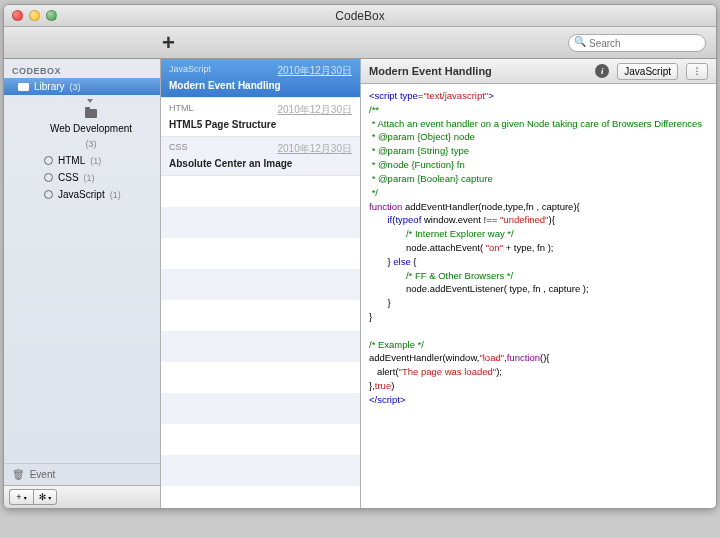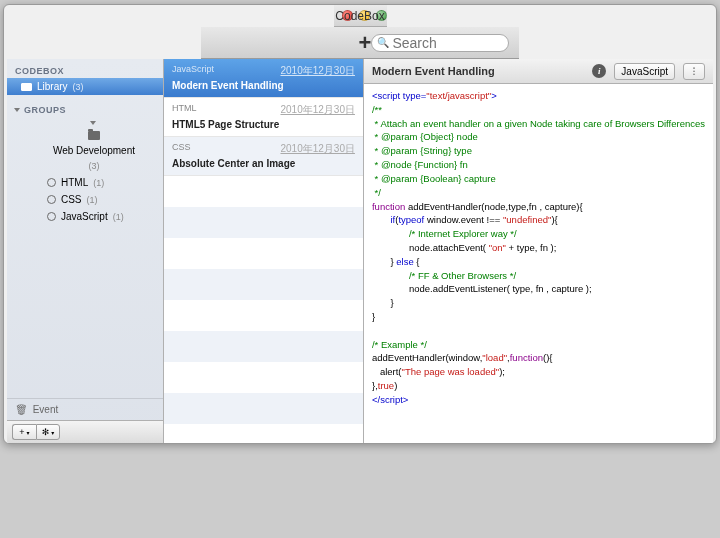--- a/index.html
+++ b/index.html
@@ -1,28 +1,28 @@
 <!DOCTYPE html>
 <html><head>
 <meta charset="utf-8">
 <style>
 * { margin: 0; padding: 0; box-sizing: border-box; font-family: "Lucida Grande", "Helvetica Neue", Arial, sans-serif; }
 body { background: #ccc; width: 720px; height: 538px; overflow: hidden; }
-.window { background: #f0f0f0; border: 1px solid #999; border-radius: 6px; width: 714px; height: 440px; margin: 4px auto; box-shadow: 0 2px 8px rgba(0,0,0,0.3); display: flex; flex-direction: column; overflow: hidden; align-items: center; }
+.window { background: #f0f0f0; border: 1px solid #999; border-radius: 6px; width: 714px; height: 505px; margin: 4px auto; box-shadow: 0 2px 8px rgba(0,0,0,0.3); display: flex; flex-direction: column; overflow: hidden; }
 .titlebar { height: 22px; background: linear-gradient(#ebebeb, #d4d4d4); border-bottom: 1px solid #aaa; display: flex; align-items: center; position: relative; }
 .traffic { display: flex; gap: 6px; margin-left: 8px; }
 .tl { width: 11px; height: 11px; border-radius: 50%; border: 0.5px solid rgba(0,0,0,0.2); }
 .tl.r { background: radial-gradient(circle at 30% 30%, #ff8a80, #e53935); }
 .tl.y { background: radial-gradient(circle at 30% 30%, #ffe082, #fbc02d); }
 .tl.g { background: radial-gradient(circle at 30% 30%, #a5d6a7, #43a047); }
 .wtitle { position: absolute; left: 0; right: 0; text-align: center; font-size: 12px; color: #333; pointer-events: none; }
 .toolbar { height: 32px; background: linear-gradient(#e8e8e8, #cfcfcf); border-bottom: 1px solid #9a9a9a; display: flex; align-items: center; justify-content: space-between; padding: 0 10px; }
 .add { font-size: 22px; font-weight: bold; color: #333; margin-left: 148px; cursor: pointer; line-height: 1; }
 .search { position: relative; }
-.search input { width: 138px; height: 18px; border-radius: 10px; border: 1px solid #aaa; padding: 0 8px 0 20px; font-size: 14px; background: #fff; outline: none; }
+.search input { width: 138px; height: 18px; border-radius: 10px; border: 1px solid #aaa; padding: 0 8px 0 20px; font-size: 10px; background: #fff; outline: none; }
 .search .ic { position: absolute; left: 6px; top: 3px; font-size: 10px; color: #888; }
 .body { flex: 1; display: flex; overflow: hidden; }
 .sidebar { width: 157px; background: linear-gradient(#e6eaf0, #dde2ea); border-right: 1px solid #b0b0b0; display: flex; flex-direction: column; font-size: 10px; }
 .sb-main { flex: 1; padding-top: 3px; overflow: auto; }
 .sb-hdr { color: #6a7485; font-size: 9px; font-weight: bold; letter-spacing: 0.5px; padding: 4px 8px 2px; }
 .sb-item { padding: 3px 8px 3px 14px; display: flex; align-items: center; gap: 5px; cursor: pointer; }
 .sb-item.sel { background: linear-gradient(#6fa9e6, #3f7ecf); color: #fff; border-radius: 0; }
 .sb-item .cnt { color: #8a8a8a; font-size: 9px; }
 .sb-item.sel .cnt { color: #dce8f7; }
 .sb-sub { padding-left: 26px; flex-direction: column; }
@@ -96,24 +96,20 @@
         <div class="sb-hdr">CODEBOX</div>
         <div class="sb-item sel">
           <div class="lib-ic">
               <span></span>
               <span></span>
               <span></span>
             </div>
           <span>Library</span>
           <span class="cnt">(3)</span>
         </div>
-        <div class="sb-hdr" style="margin-top:6px;">
-          <span class="tri open"></span>
-          <span>GROUPS</span>
-        </div>
         <div class="sb-item sb-sub">
           <span class="tri open"></span>
           <div class="folder-ic"></div>
           <span>Web Development</span>
           <span class="cnt">(3)</span>
         </div>
         <div class="sb-item sb-sub2">
           <div class="tag-ic"></div>
           <span>HTML</span>
           <span class="cnt">(1)</span>

